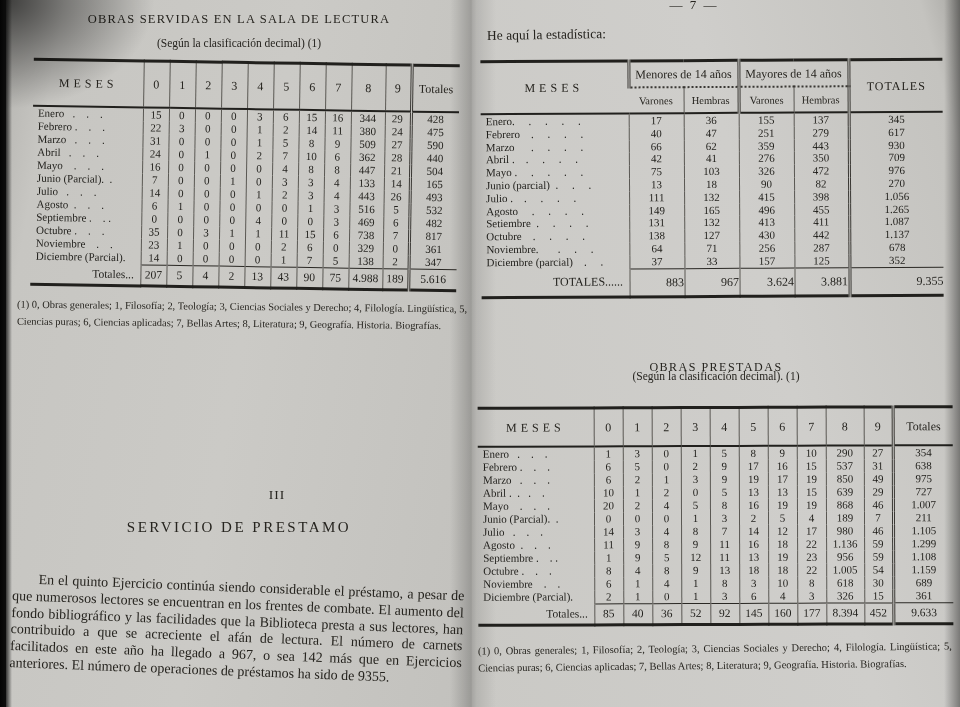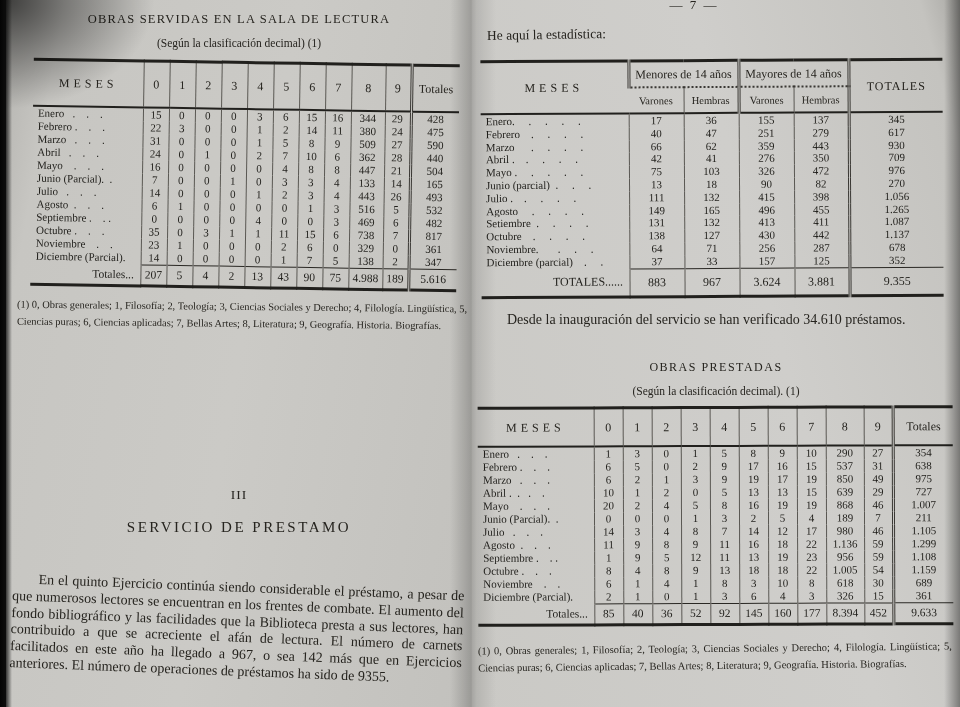--- a/index.html
+++ b/index.html
@@ -35,42 +35,42 @@
   table.stat tfoot td.mes{border-top:none;text-align:right;padding-right:6px;white-space:normal;}
   .mes-h{letter-spacing:4px;}
 
   
   .lp-title{top:12px;font-size:12.5px;letter-spacing:1.2px;}
   .lp-subtitle{top:37px;font-size:11.5px;}
   .lp-table-wrap{top:61px;left:26px;transform:rotate(0.9deg);transform-origin:50% 50%;}
   .lp-table th{height:44px;}
   .lp-footnote{top:299px;left:11px;width:450px;font-size:10.4px;line-height:1.6;
     transform:rotate(0.6deg);text-align:justify;}
-  .lp-secnum{top:487px;font-size:13.5px;letter-spacing:1px;}
+  .lp-secnum{top:487px;font-size:13.5px;letter-spacing:1px;margin-left:38px;}
   .lp-sectitle{top:519px;font-size:15px;letter-spacing:2.5px;}
   .lp-para{top:571px;left:7px;width:452px;font-size:14px;line-height:1.2;text-align:justify;
     text-indent:26px;transform:rotate(2.2deg);transform-origin:0 0;}
 
   
   .rp-pagenum{top:-3px;font-size:13px;letter-spacing:2px;transform:translateX(-22px);}
   .rp-intro{top:27px;left:15px;font-size:13.5px;transform:rotate(-0.9deg);}
   .rp-lect-title{top:41px;font-size:11.5px;letter-spacing:6px;}
   .lect-wrap{top:59px;left:9px;transform:rotate(-0.3deg);}
   table.lect .grp{border-bottom:2px dotted #3a3834;height:24px;font-size:12px;}
   table.lect .sub{height:24px;font-size:10.5px;border-bottom:2px solid #21201d;text-align:center;}
   table.lect .mes-h,table.lect .tot-h{border-bottom:2px solid #21201d;}
   table.lect .tot-h{font-size:12px;letter-spacing:1px;}
   table.lect td{height:12.8px;line-height:12.8px;}
   table.lect .g2,table.lect .s3{border-left:3px double #3a3834;}
   table.lect .g1,table.lect .s1{border-left:3px double #3a3834;}
-  table.lect tfoot td{height:26px;line-height:26px;font-size:12px;}
+  table.lect tfoot td{height:26px;line-height:26px;font-size:12px;text-align:right;}
   .rp-midtext{top:311px;left:5px;width:472px;font-size:14px;line-height:1.35;
     text-indent:30px;text-align:justify;}
   .rp-obras-title{top:360px;font-size:12px;letter-spacing:1.5px;}
-  .rp-obras-sub{top:385px;font-size:11.5px;}
+  .rp-obras-sub{top:370px;font-size:11.5px;}
   .obras-wrap{top:406px;left:6px;transform:rotate(-0.2deg);}
   .obras th{height:36px;}
   .rp-footnote{top:641px;left:6px;width:474px;font-size:10.5px;line-height:1.6;
     transform:rotate(-0.6deg);text-align:justify;}
 </style>
 </head>
 <body>
 
 <div class="scan" style="color: rgb(38, 36, 31);">
 
@@ -439,21 +439,20 @@
               <td>883</td>
               <td>967</td>
               <td>3.624</td>
               <td>3.881</td>
               <td class="tot">9.355</td>
             </tr>
           </tfoot>
       </table>
     </div>
 
-    <div class="abs rp-midtext">Desde la inauguración del servicio se han verificado 34.610 préstamos.</div>
     <div class="abs ctr rp-obras-title">OBRAS PRESTADAS</div>
     <div class="abs ctr rp-obras-sub">(Según la clasificación decimal). (1)</div>
 
     <div class="abs obras-wrap">
       <table class="stat obras">
         <colgroup>
           <col style="width:116px">
           <col style="width:29px">
             <col style="width:29px">
             <col style="width:29px">

